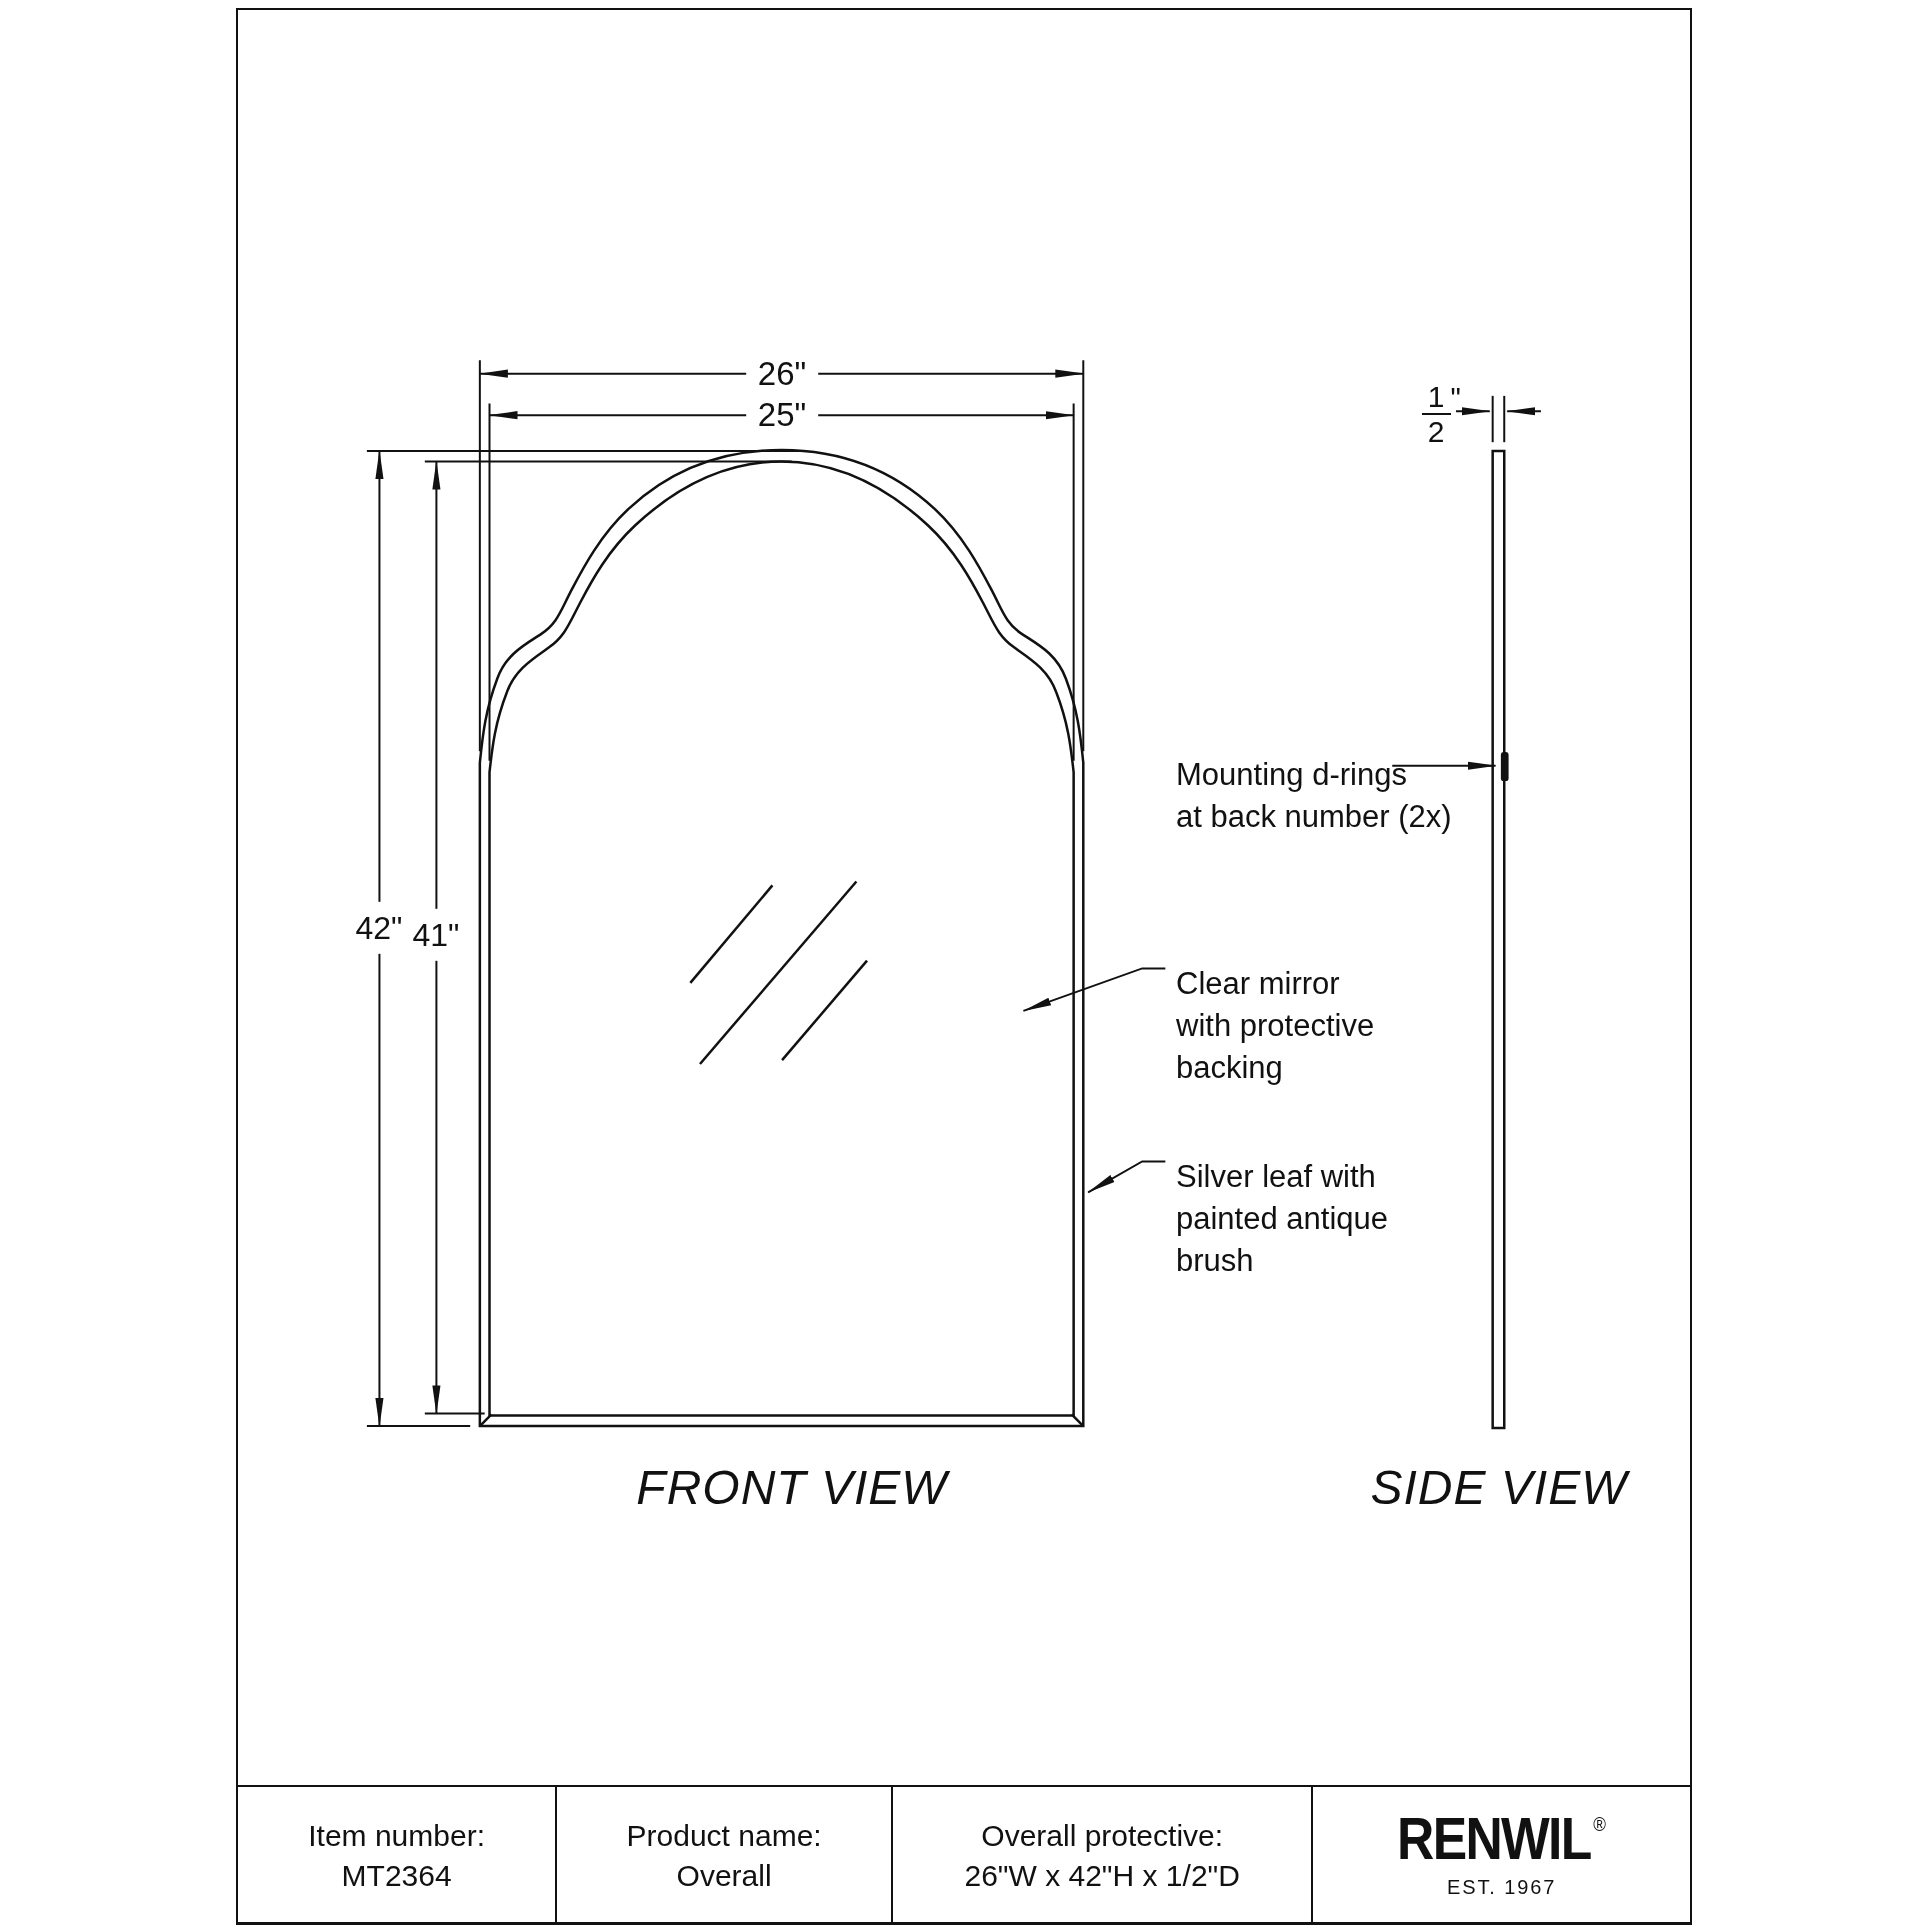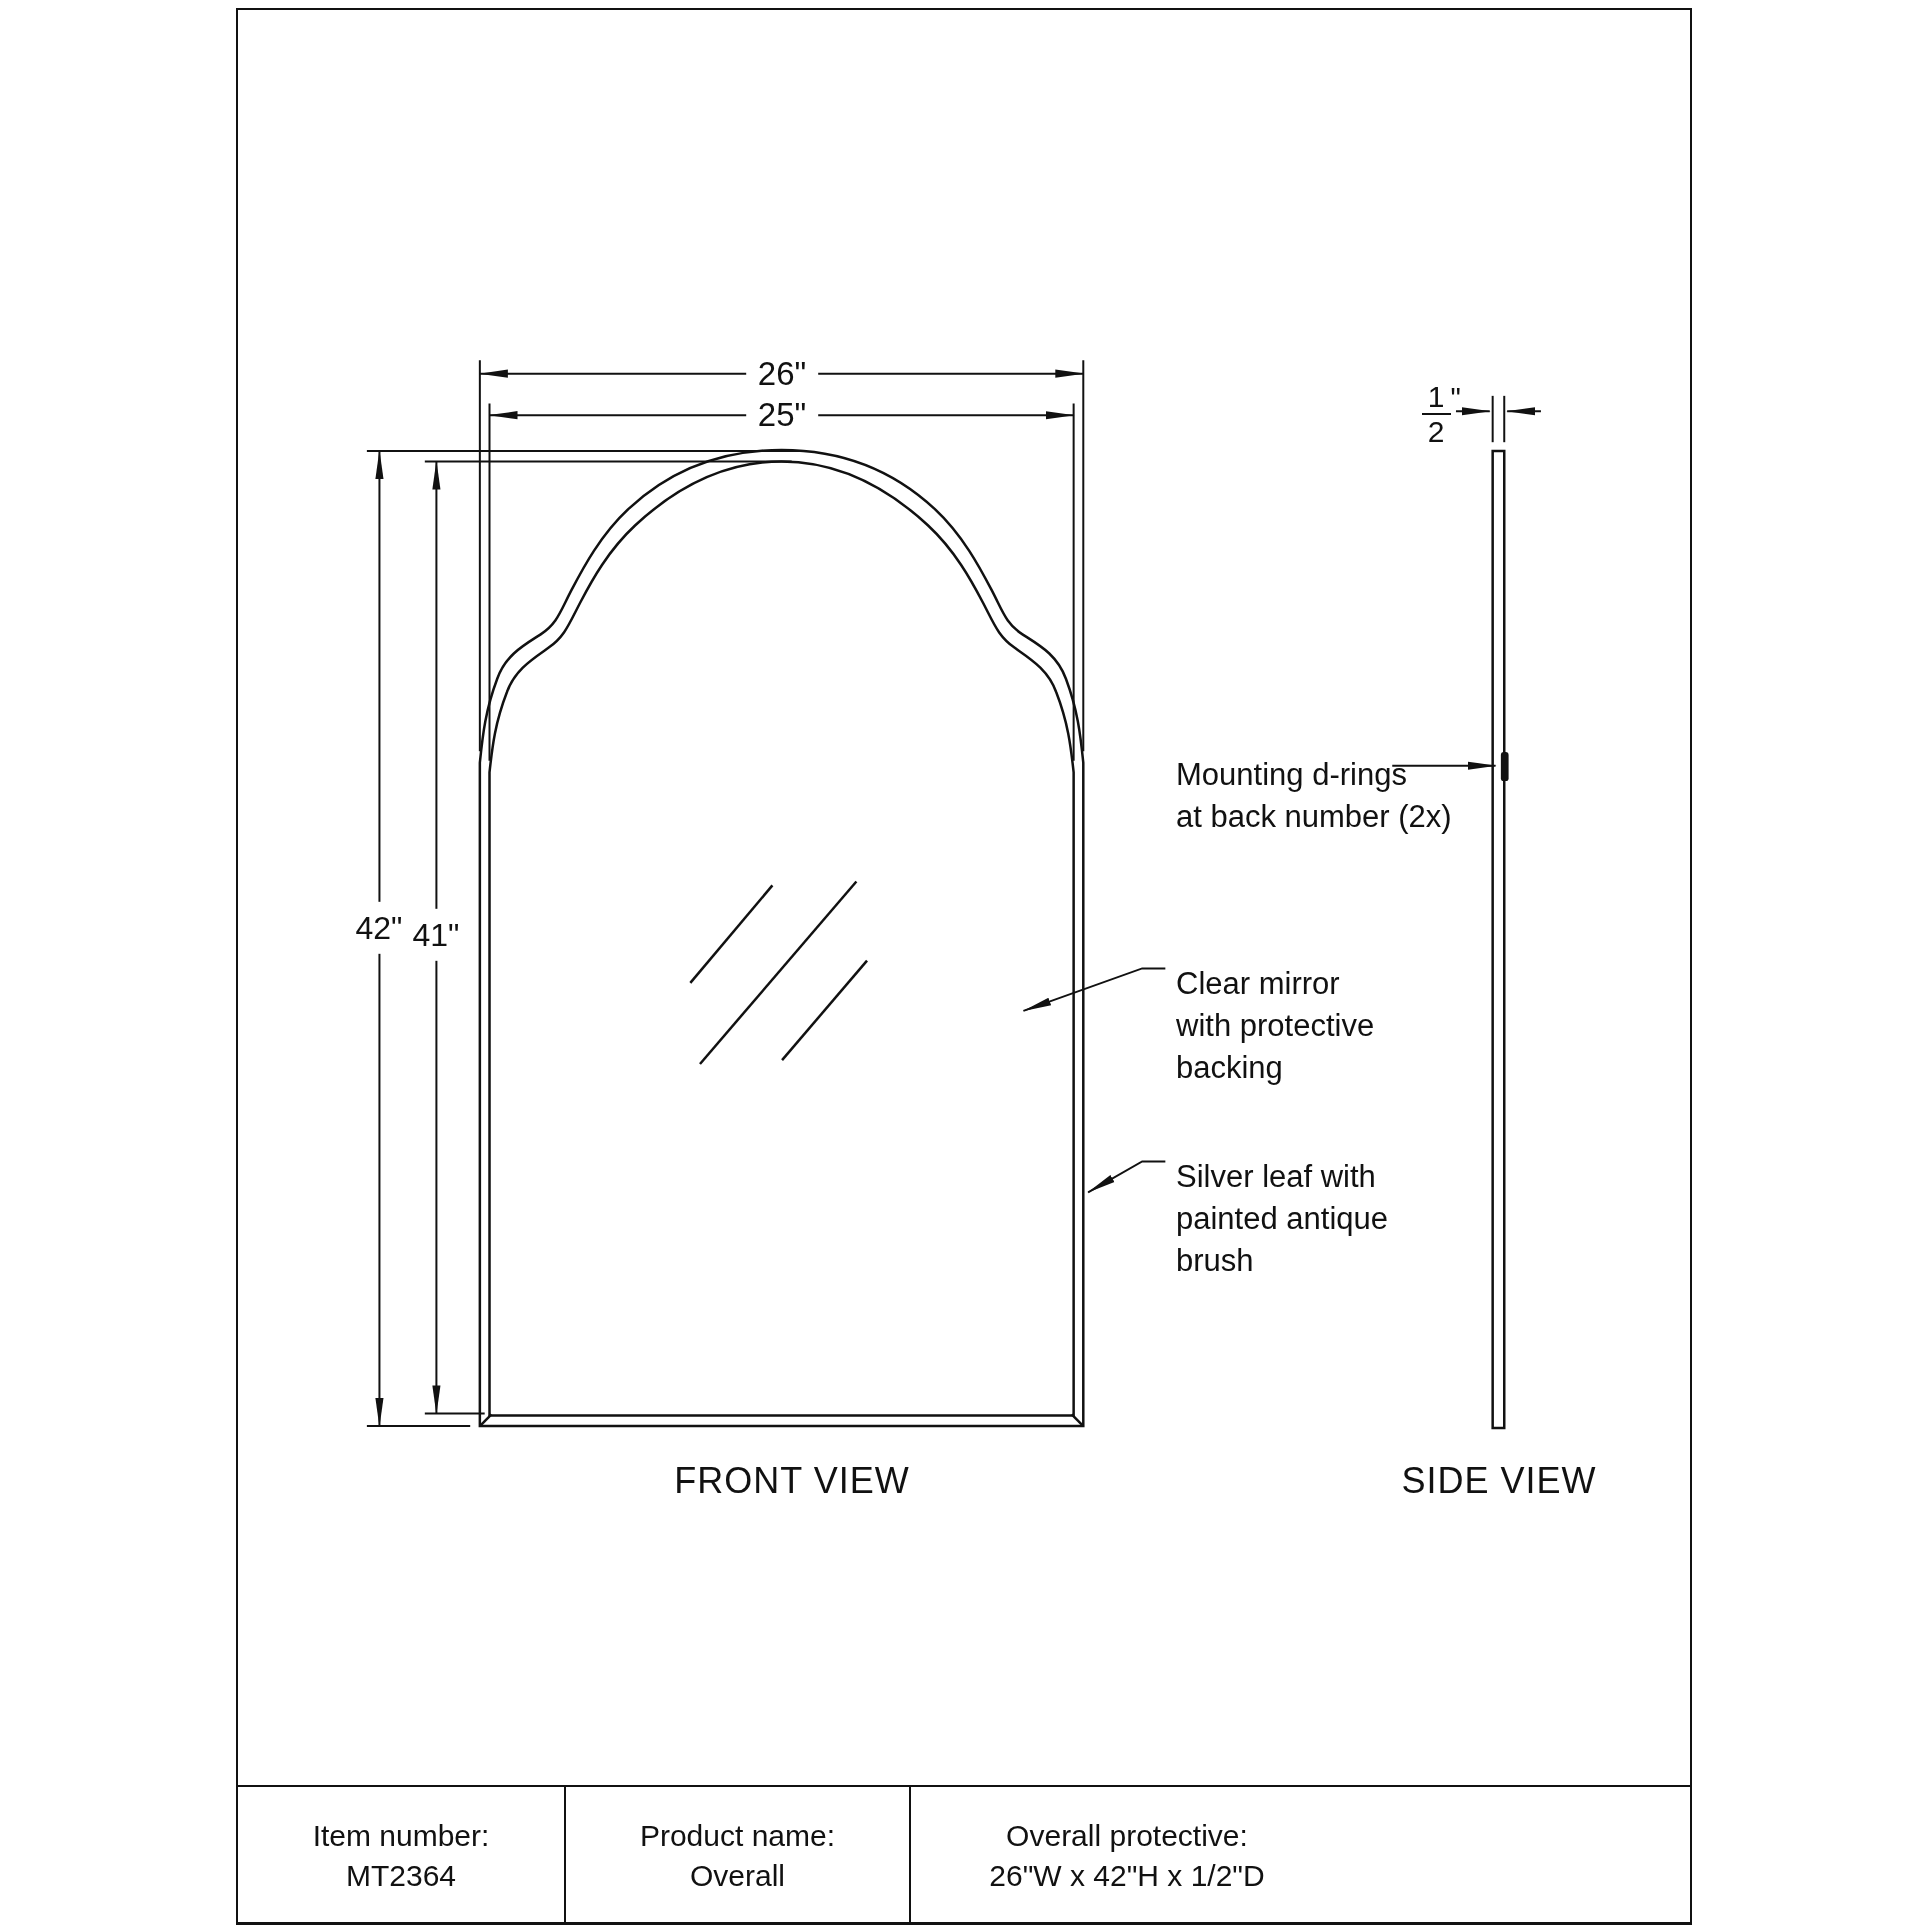--- a/index.html
+++ b/index.html
@@ -18,21 +18,21 @@
   }
   svg.draw{ position:absolute; left:0; top:0; width:1931px; height:1931px; }
   svg.draw *{ vector-effect:non-scaling-stroke; }
 
   .lbl{ position:absolute; white-space:nowrap; color:var(--ink); }
   .dim{ font-size:33px; background:var(--bg); padding:1.9px 11.6px;
         transform:translate(-50%,-50%); }
   .dimv{ font-size:32px; background:var(--bg); padding:7.7px 4.8px;
         transform:translate(-50%,-50%); }
   .callout{ font-size:31px; line-height:42px;margin-top:16px; }
-  .viewlabel{ font-size:36px; letter-spacing:1px; transform:translate(-50%,0); }
+  .viewlabel{ font-size:48px; letter-spacing:1px; transform:translate(-50%,0);font-style:italic; }
 
   .frac{ position:absolute; left:1415px; top:382px; width:42px; text-align:center;
          font-size:30px; line-height:29px; }
   .frac .bar{ width:29px; margin:1.9px auto; border-top:2.9px solid var(--ink); height:0; }
   .frac .unit{ position:absolute; right:-3.9px; top:1.9px; font-size:29px; }
 
   .titleblock{
     position:absolute; left:236px; top:1785px; width:1456px; height:139px;
     border:2.9px solid var(--ink); display:flex;
   }
@@ -169,16 +169,25 @@
       <div>MT2364</div>
     </div>
     <div class="cell c2">
       <div>Product name:</div>
       <div>Overall</div>
     </div>
     <div class="cell c3">
       <div>Overall protective:</div>
       <div>26"W x 42"H x 1/2"D</div>
     </div>
+    <div class="cell c4" style="padding-top:25px;">
+      <div class="brand">
+        <div class="brand-row">
+          <span class="brand-name">RENWIL</span>
+          <span class="brand-reg">®</span>
+        </div>
+        <div class="brand-tagline">EST. 1967</div>
+      </div>
+    </div>
   </div>
 
 </div>
 
 
 </body></html>

